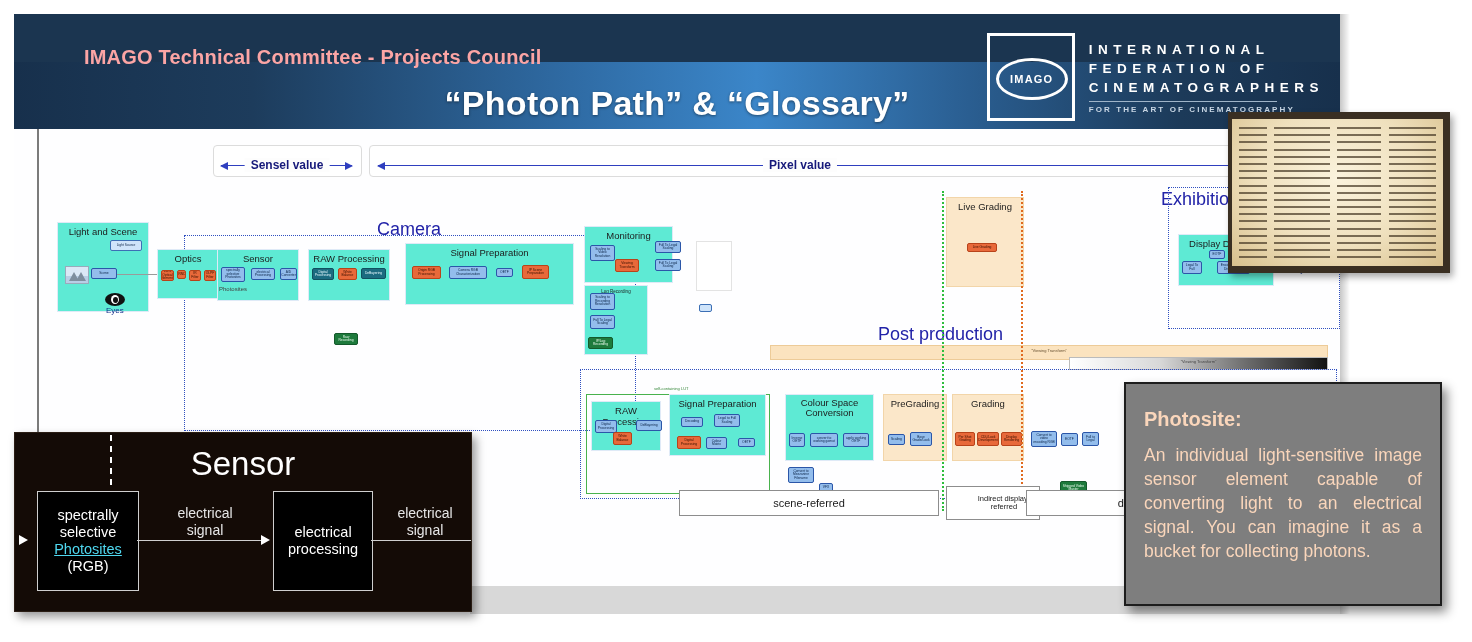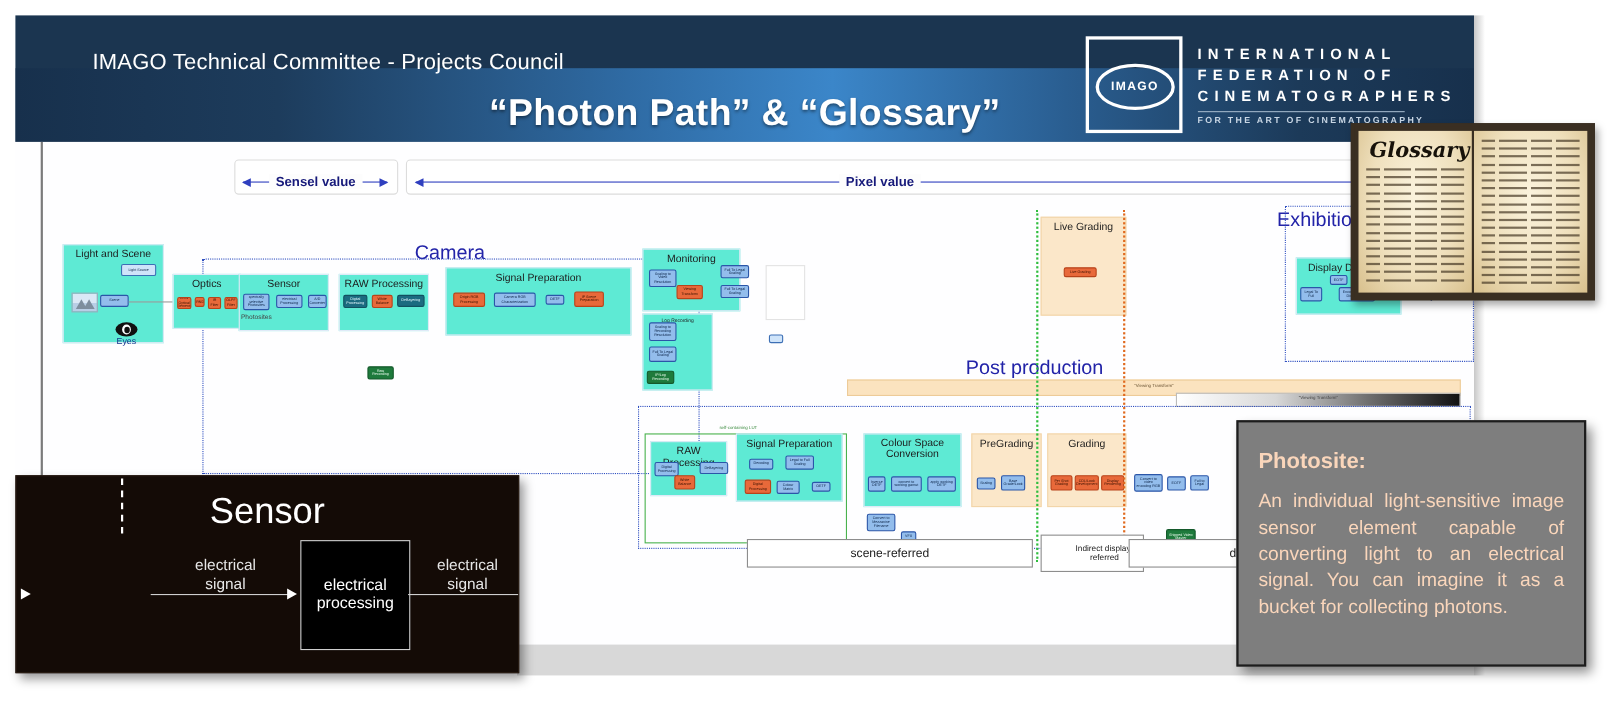--- a/index.html
+++ b/index.html
@@ -11,22 +11,22 @@
   #root{position:absolute;left:0;top:0;width:1472px;height:642px;background:#fff;}
 
   
   .slide{position:absolute;left:14px;top:14px;width:1326px;height:600px;background:#fdfdfd;}
 
   
   .hdr{position:absolute;left:14px;top:14px;width:1326px;height:115px;
        background:#1b3550;overflow:hidden;}
   .hdr .band{position:absolute;left:0;top:48px;width:1326px;height:67px;
        background:linear-gradient(90deg,#17304c 0%,#1d3c5c 18%,#2f6ba4 42%,#3b86c9 56%,#2a5e91 72%,#1c3a59 88%,#17304c 100%);}
-  .hdr .subtitle{position:absolute;left:70px;top:32px;font-size:20px;color:#ffffff;
-       letter-spacing:.2px;font-weight:400;}
+  .hdr .subtitle{position:absolute;left:70px;top:32px;font-size:20px;color:#fca5a5;
+       letter-spacing:.2px;font-weight:700;}
   .hdr .maintitle{position:absolute;left:0;top:70px;width:1326px;text-align:center;
        font-size:34px;color:#ffffff;font-weight:600;letter-spacing:.3px;
        text-shadow:0 1px 3px rgba(0,0,0,.45);}
   
   .logo{position:absolute;right:16px;top:20px;height:85px;display:flex;align-items:center;gap:14px;}
   .logo .mark{width:82px;height:82px;border:3px solid #fff;position:relative;}
   .logo .mark .eye{position:absolute;left:6px;top:22px;width:66px;height:36px;
        border:3px solid #fff;border-radius:50% / 50%;
        display:flex;align-items:center;justify-content:center;}
   .logo .mark .eye span{font-size:11px;color:#fff;letter-spacing:1.2px;font-weight:700;}
@@ -348,40 +348,20 @@
     <div class="refbox" style="left:665px;top:361px;width:258px;height:24px;">scene-referred</div>
     <div class="refbox sm" style="left:932px;top:357px;width:70px;height:32px;">Indirect display-referred</div>
     <div class="refbox" style="left:1012px;top:361px;width:258px;height:24px;">display-referred</div>
 
   </div>
 
   <div class="botbar"></div>
   <div class="rtshadow"></div>
 
   <div class="book">
-    <div class="pg left">
-      <div class="gtitle">Glossary</div>
-      <div class="lines">
-        <div class="ln"></div>
-          <div class="ln"></div>
-          <div class="ln"></div>
-          <div class="ln"></div>
-        <div class="ln"></div>
-          <div class="ln"></div>
-          <div class="ln"></div>
-          <div class="ln"></div>
-        <div class="ln"></div>
-          <div class="ln"></div>
-          <div class="ln"></div>
-          <div class="ln"></div>
-        <div class="ln"></div>
-          <div class="ln"></div>
-          <div class="ln"></div>
-      </div>
-    </div>
     <div class="pg right">
       <div class="lines">
         <div class="ln"></div>
           <div class="ln"></div>
           <div class="ln"></div>
           <div class="ln"></div>
         <div class="ln"></div>
           <div class="ln"></div>
           <div class="ln"></div>
           <div class="ln"></div>
@@ -400,20 +380,26 @@
     </div>
   </div>
 
   <div class="sensor">
     <div class="stitle">Sensor</div>
 
     <div class="dashv" style="left:95px;top:2px;height:50px;"></div>
 
     <div class="sarrow" style="left:4px;top:102px;"></div>
 
+    <div class="sbox" style="left:22px;top:58px;width:100px;height:98px;">
+      <span>spectrally</span>
+      <span>selective</span>
+      <a class="photo" href="#">Photosites</a>
+      <span>(RGB)</span>
+    </div>
 
     <div class="sline" style="left:122px;top:107px;width:130px;"></div>
     <div class="sarrow" style="left:246px;top:102px;"></div>
     <div class="slbl" style="left:140px;top:72px;width:100px;">
       <div>electrical</div>
         <div>signal</div>
     </div>
 
     <div class="sbox" style="left:258px;top:58px;width:98px;height:98px;">
       <span>electrical</span>

